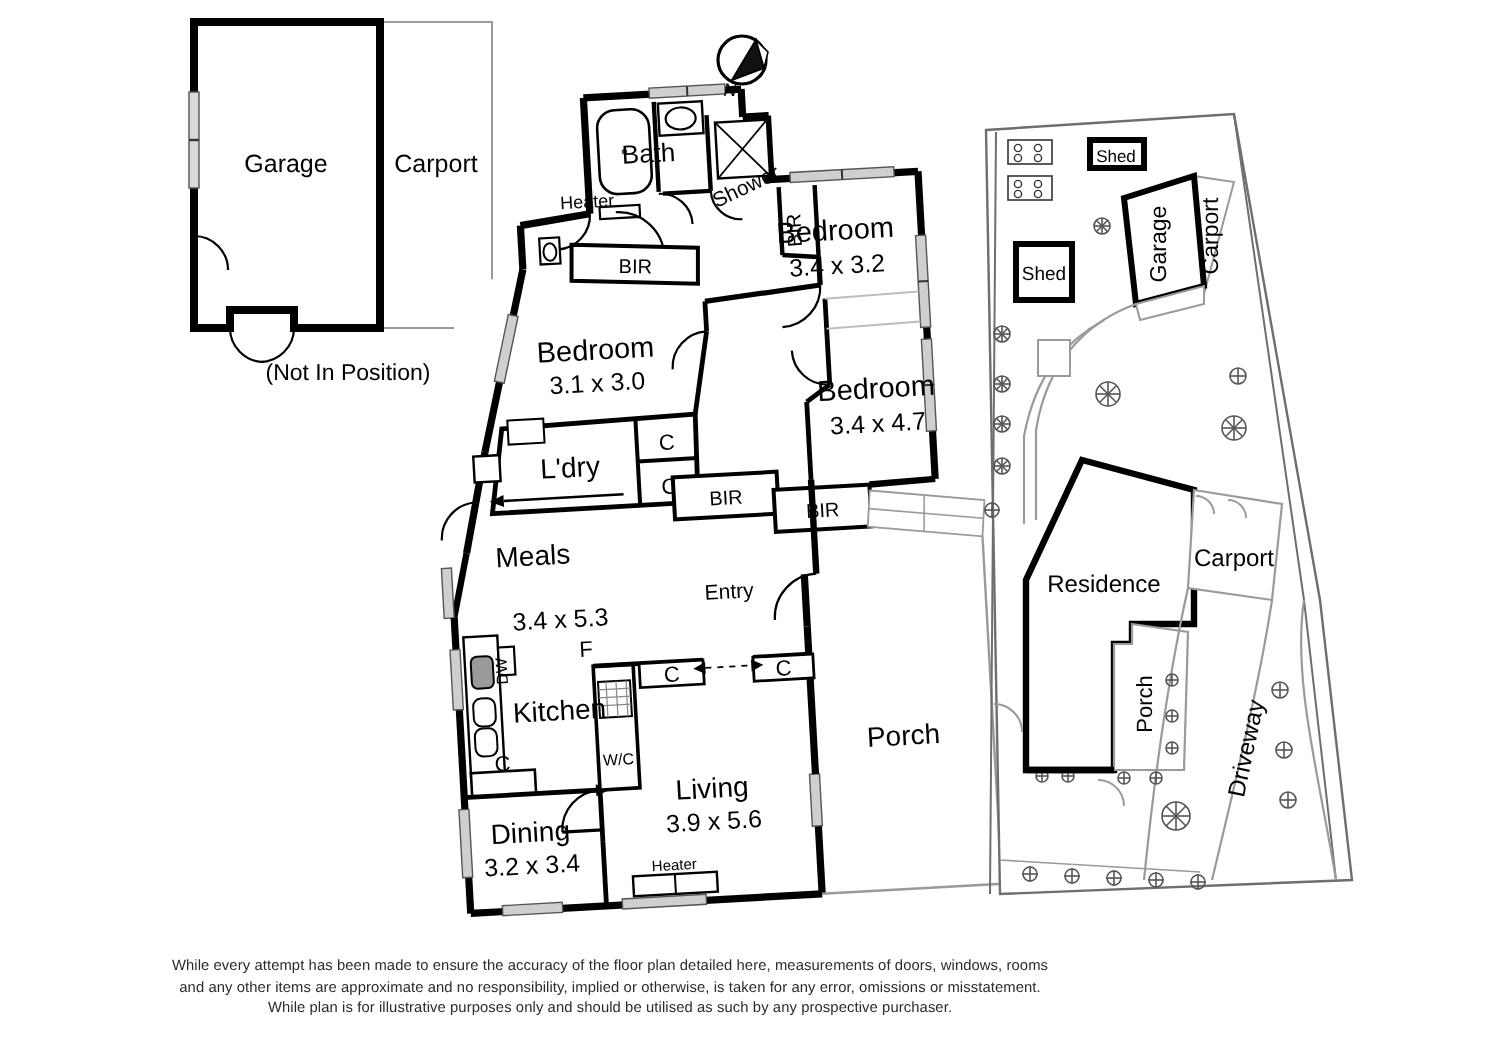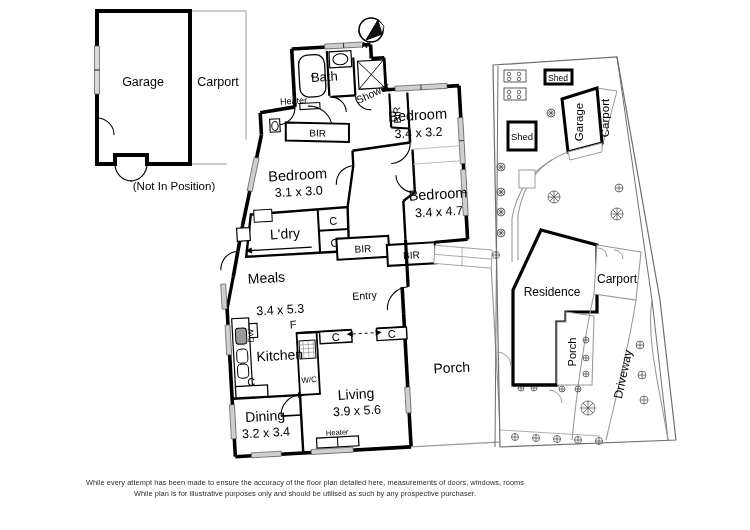--- a/index.html
+++ b/index.html
@@ -488,15 +488,16 @@
           </g>
       </g>
       <path d="M513 385 L557 385" stroke="#000" stroke-width="3.2" fill="none"></path>
       <path d="M497 352 A14 14 0 0 1 511 366" fill="none" stroke="#9a9a9a" stroke-width="1"></path>
       <path d="M549 390 A13 13 0 0 1 562 403" fill="none" stroke="#9a9a9a" stroke-width="1"></path>
     </g>
   </svg>
 
   <div class="disclaimer">
     <div>While every attempt has been made to ensure the accuracy of the floor plan detailed here, measurements of doors, windows, rooms</div>
+    <div>and any other items are approximate and no responsibility, implied or otherwise, is taken for any error, omissions or misstatement.</div>
     <div>While plan is for illustrative purposes only and should be utilised as such by any prospective purchaser.</div>
   </div>
 </div>
 
 </body></html>

